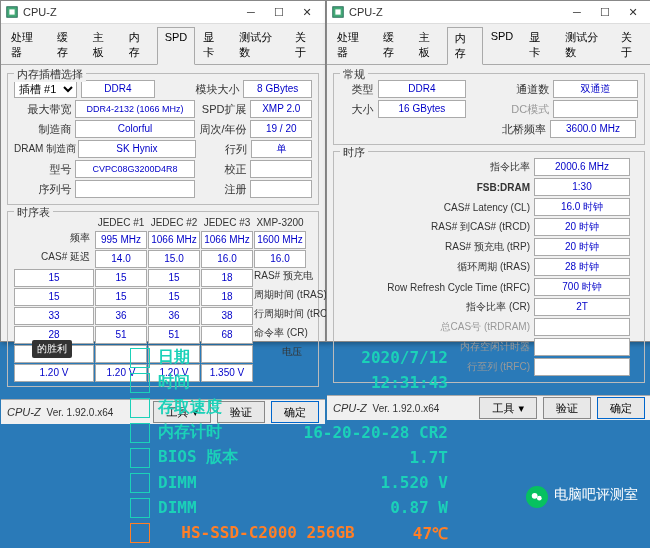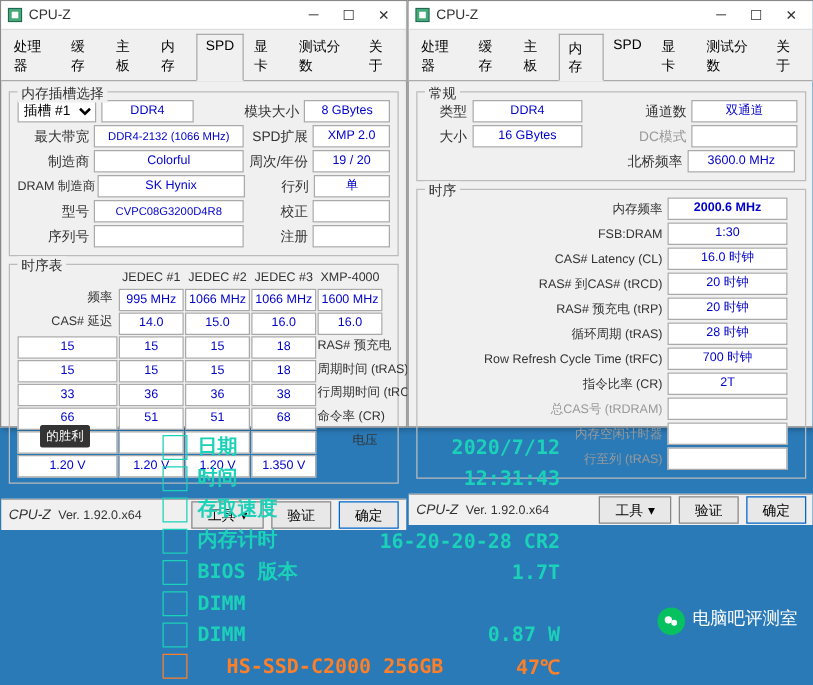--- a/index.html
+++ b/index.html
@@ -103,21 +103,21 @@
         <div class="val dim" style="width:58px"></div>
       </div>
     </div>
     <div class="fieldset">
       <span class="legend">时序表</span>
       <div class="tbl" id="timing1" style="grid-template-columns:80px repeat(4,52px)">
           <div class="hd"></div>
           <div class="hd">JEDEC #1</div>
           <div class="hd">JEDEC #2</div>
           <div class="hd">JEDEC #3</div>
-          <div class="hd">XMP-4000</div>
+          <div class="hd">XMP-3200</div>
           <div class="lbl" style="font-size: 10px; padding-right: 4px;">频率</div>
           <div class="val">995 MHz</div>
           <div class="val">1066 MHz</div>
           <div class="val">1066 MHz</div>
           <div class="val">1600 MHz</div>
           <div class="lbl" style="font-size: 10px; padding-right: 4px;">CAS# 延迟</div>
           <div class="val">14.0</div>
           <div class="val">15.0</div>
           <div class="val">16.0</div>
           <div class="val">16.0</div>
@@ -129,21 +129,21 @@
           <div class="val">15</div>
           <div class="val">15</div>
           <div class="val">15</div>
           <div class="val">18</div>
           <div class="lbl" style="font-size: 10px; padding-right: 4px;">周期时间 (tRAS)</div>
           <div class="val">33</div>
           <div class="val">36</div>
           <div class="val">36</div>
           <div class="val">38</div>
           <div class="lbl" style="font-size: 10px; padding-right: 4px;">行周期时间 (tRC)</div>
-          <div class="val">66</div>
+          <div class="val">28</div>
           <div class="val">51</div>
           <div class="val">51</div>
           <div class="val">68</div>
           <div class="lbl" style="font-size: 10px; padding-right: 4px;">命令率 (CR)</div>
           <div class="val dim"></div>
           <div class="val dim"></div>
           <div class="val dim"></div>
           <div class="val dim"></div>
           <div class="lbl" style="font-size: 10px; padding-right: 4px;">电压</div>
           <div class="val">1.20 V</div>
@@ -206,25 +206,25 @@
       <div class="row">
         <span style="width:122px"></span>
         <span class="lbl" style="width:80px">北桥频率</span>
         <div class="val" style="width:80px">3600.0 MHz</div>
       </div>
     </div>
     <div class="fieldset">
       <span class="legend">时序</span>
       <div id="timing2">
           <div class="row">
-            <span class="lbl" style="width: 190px; font-size: 10px;">内存频率</span>
-            <div class="val" style="width: 90px; font-weight: bold;">2000.6 MHz</div>
-          </div>
-          <div class="row">
-            <span class="lbl" style="width: 190px; font-size: 10px;">FSB:DRAM</span>
+            <span class="lbl" style="width: 190px; font-size: 10px;">指令比率</span>
+            <div class="val" style="width: 90px;">2000.6 MHz</div>
+          </div>
+          <div class="row">
+            <span class="lbl" style="width: 190px; font-size: 10px; font-weight: bold;">FSB:DRAM</span>
             <div class="val" style="width: 90px;">1:30</div>
           </div>
           <div class="row">
             <span class="lbl" style="width: 190px; font-size: 10px;">CAS# Latency (CL)</span>
             <div class="val" style="width: 90px;">16.0 时钟</div>
           </div>
           <div class="row">
             <span class="lbl" style="width: 190px; font-size: 10px;">RAS# 到CAS# (tRCD)</span>
             <div class="val" style="width: 90px;">20 时钟</div>
           </div>
@@ -246,21 +246,21 @@
           </div>
           <div class="row">
             <span class="lbl" style="width: 190px; font-size: 10px; color: rgb(153, 153, 153);">总CAS号 (tRDRAM)</span>
             <div class="val dim" style="width: 90px;"></div>
           </div>
           <div class="row">
             <span class="lbl" style="width: 190px; font-size: 10px; color: rgb(153, 153, 153);">内存空闲计时器</span>
             <div class="val dim" style="width: 90px;"></div>
           </div>
           <div class="row">
-            <span class="lbl" style="width: 190px; font-size: 10px; color: rgb(153, 153, 153);">行至列 (tRAS)</span>
+            <span class="lbl" style="width: 190px; font-size: 10px; color: rgb(153, 153, 153);">行至列 (tRFC)</span>
             <div class="val dim" style="width: 90px;"></div>
           </div>
         </div>
     </div>
   </div>
   <div class="footer">
     <span class="brand">CPU-Z</span>
     <span class="ver">Ver. 1.92.0.x64</span>
     <span class="btn">
         <span>工具</span>
@@ -294,20 +294,21 @@
       <span class="v">16-20-20-28 CR2</span>
     </div>
     <div class="line teal">
       <span class="ico"></span>
       <span class="k">BIOS 版本</span>
       <span class="v">1.7T</span>
     </div>
     <div class="line teal">
       <span class="ico"></span>
       <span class="k">DIMM</span>
+      <span class="v">1.520 V</span>
     </div>
     <div class="line teal">
       <span class="ico"></span>
       <span class="k">DIMM</span>
       <span class="v">0.87 W</span>
     </div>
     <div class="line orange">
       <span class="ico"></span>
       <span class="k" style="width: 220px; text-align: center;">HS-SSD-C2000 256GB</span>
       <span class="v" style="width: 70px;">47℃</span>

